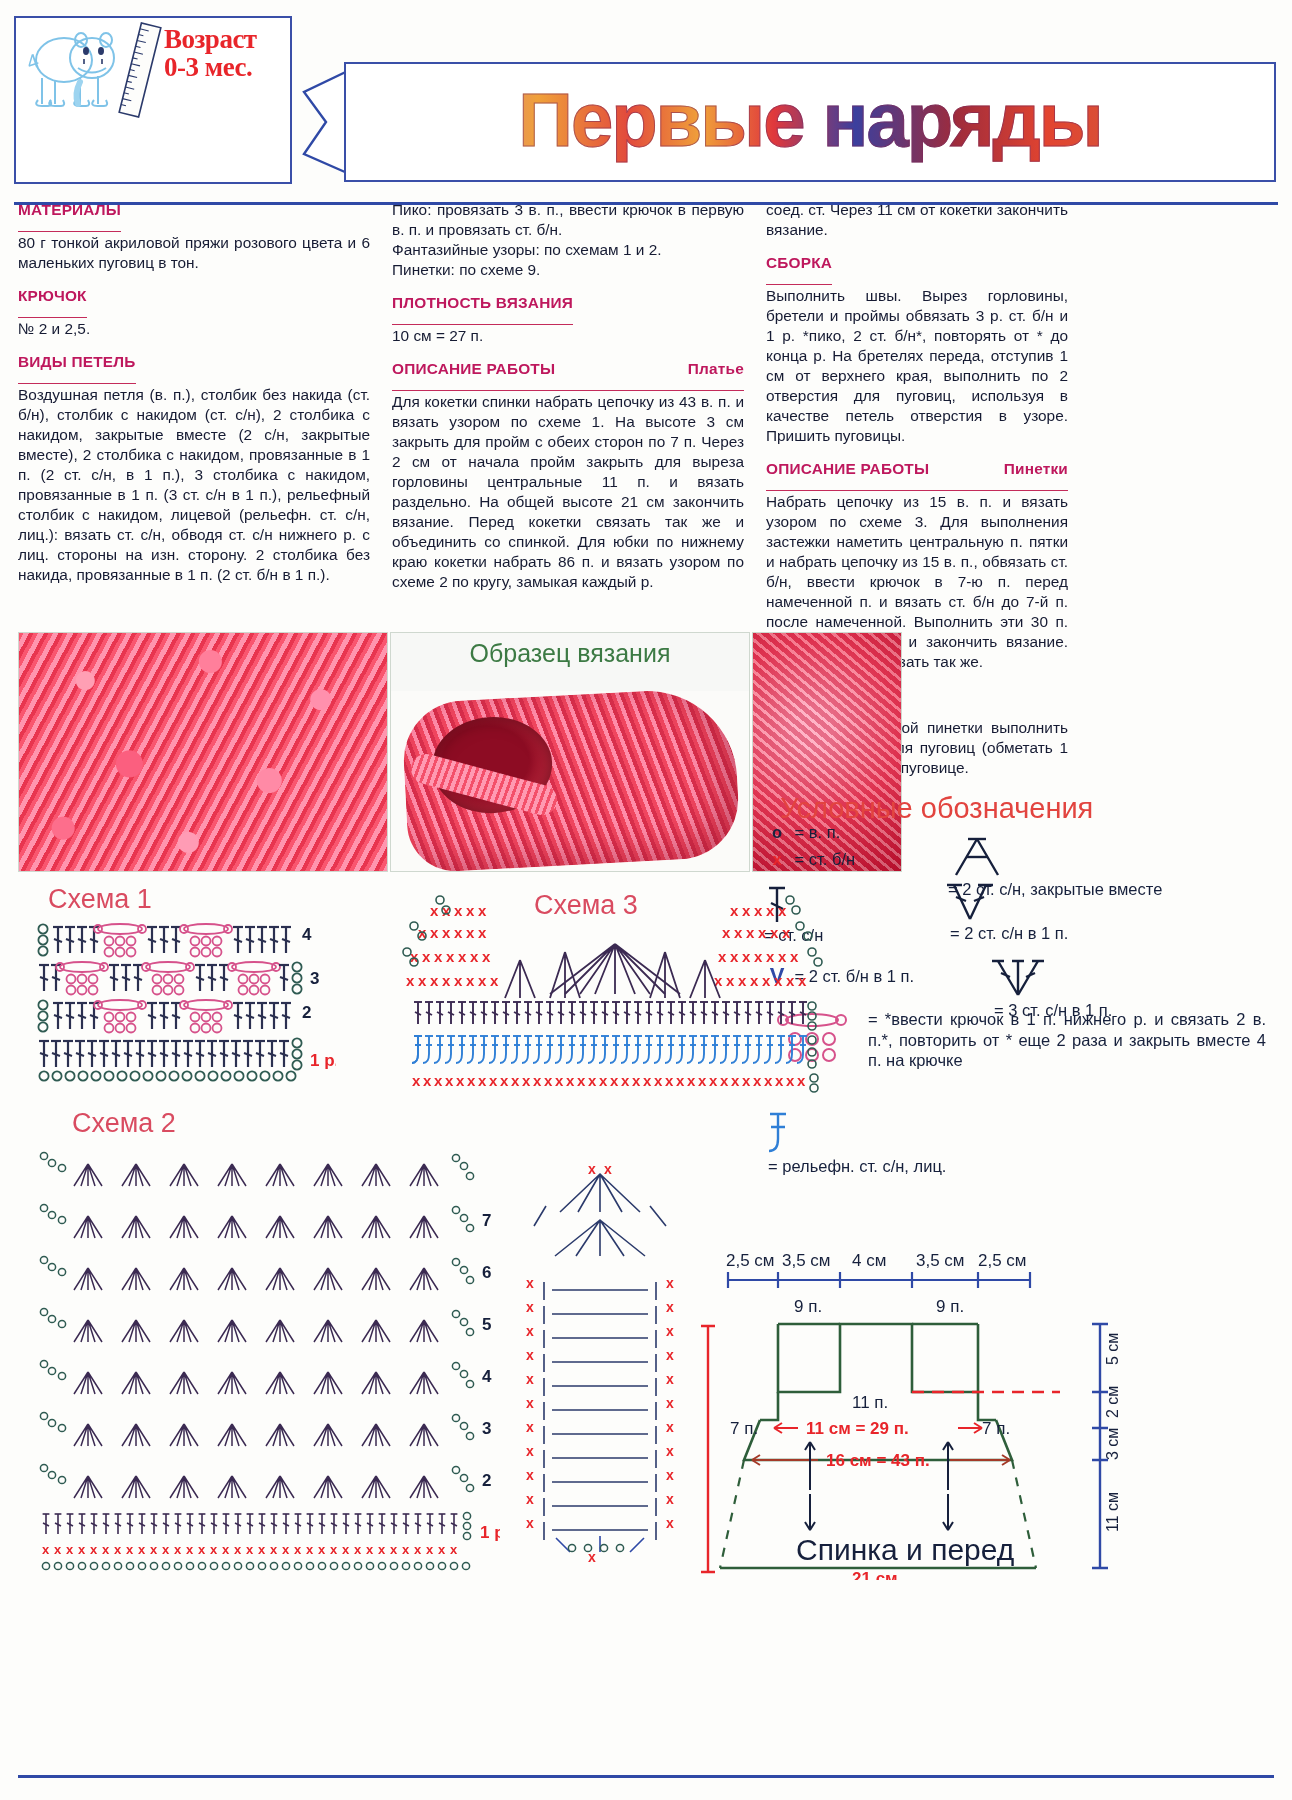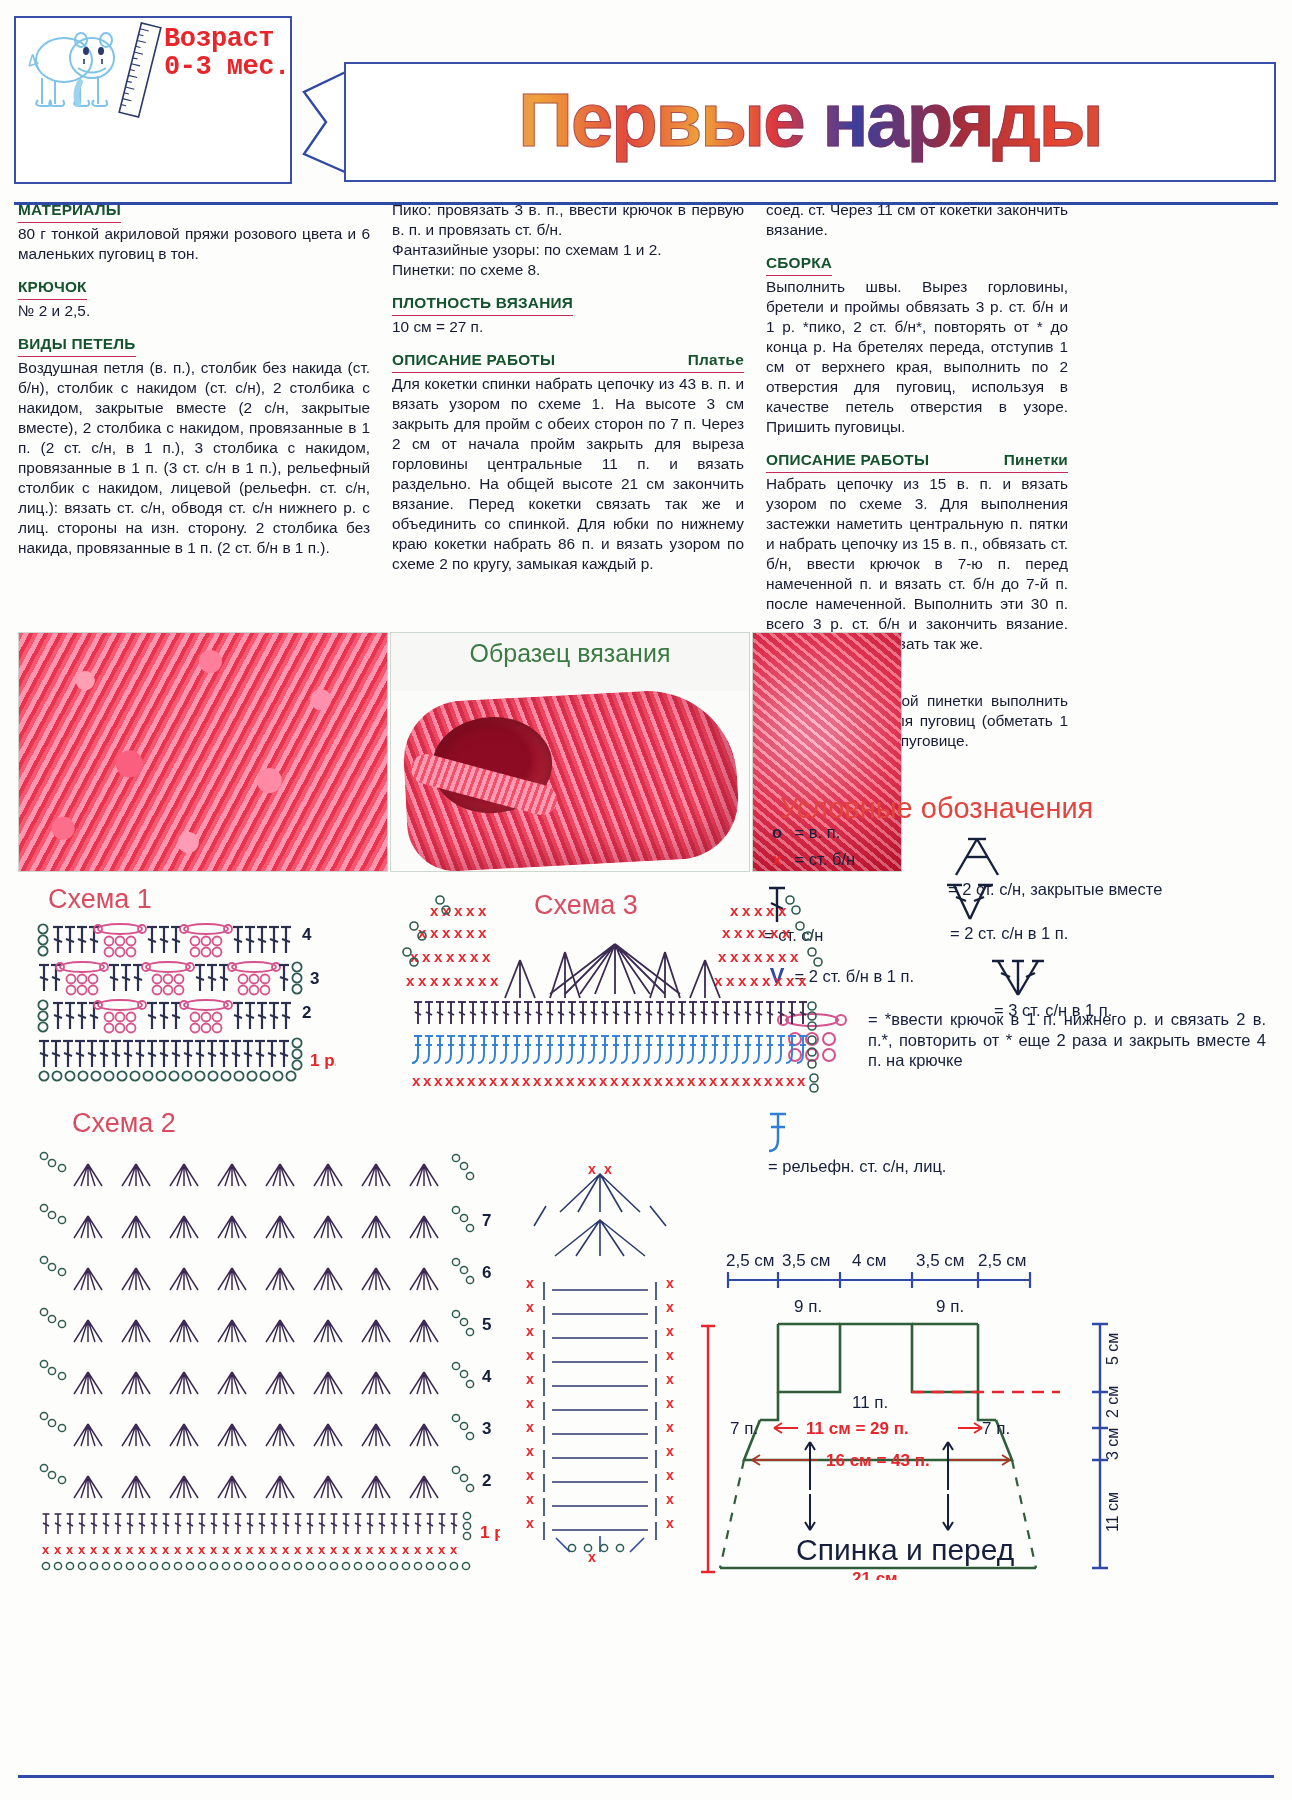--- a/index.html
+++ b/index.html
@@ -21,21 +21,21 @@
   .hdr-box {
     position:absolute; left:0; top:0; width:278px; height:168px;
     border:2px solid #3a4fa8; background:#fff;
   }
   .hippo { position:absolute; left:6px; top:6px; width:100px; height:88px; }
   .ruler { position:absolute; left:96px; top:4px; width:56px; height:96px; }
   .age-label {
     position:absolute; left:148px; top:8px; width:130px;
     color:#e8252a; font-weight:bold; font-size:27px; line-height:1.02;
     text-align:left; letter-spacing:-0.5px;
-    font-family:Liberation Mono, monospace;
+    font-family:Liberation Serif, serif;
     text-shadow:1px 1px 0 #fff;
   }
   .simple-box {
     position:absolute; left:44px; top:104px; width:212px; height:50px;
     border:2px solid #f0a93c; border-radius:12px; background:#fff;
   }
   .simple-label {
     position:absolute; left:14px; top:12px; font-size:21px; color:#1a2b6d;
     font-weight:normal;
   }
@@ -66,23 +66,23 @@
   }
   .hdr-rule { position:absolute; left:0; top:186px; width:1264px; height:3px; background:#2f49a6; }
 
   
   .cols { position:absolute; left:18px; top:200px; width:1258px; height:430px; }
   .col { position:absolute; top:0; font-size:15.4px; line-height:1.30; color:#161b33; }
   .col-1 { left:0px;   width:352px; }
   .col-2 { left:374px; width:352px; }
   .col-3 { left:748px; width:302px; }
   .sec-head {
-    color:#14532d; font-weight:bold; font-size:15.4px;
+    color:#be185d; font-weight:bold; font-size:15.4px;
     border-bottom:1.6px solid #c42b5a; display:inline-block;
-    margin:0 0 1px 0; padding-bottom:2px; letter-spacing:0.2px;
+    margin:0 0 1px 0; padding-bottom:11px; letter-spacing:0.2px;
   }
   .sec-head.wide { display:block; }
   .sec-head .right { float:right; font-weight:bold; }
   .p { margin:0 0 13px 0; text-align:justify; }
   .p.tight { margin-bottom:0; }
   .p.nj { text-align:left; }
 
   
   .photos { position:absolute; left:18px; top:632px; width:641px; height:240px; }
   .photo-sw {
@@ -234,21 +234,21 @@
       <p class="p">80 г тонкой акриловой пряжи розового цвета и 6 маленьких пуговиц в тон.</p>
       <div class="sec-head">КРЮЧОК</div>
       <p class="p">№ 2 и 2,5.</p>
       <div class="sec-head">ВИДЫ ПЕТЕЛЬ</div>
       <p class="p">Воздушная петля (в. п.), столбик без накида (ст. б/н), столбик с накидом (ст. с/н), 2 столбика с накидом, закрытые вместе (2 с/н, закрытые вместе), 2 столбика с накидом, провязанные в 1 п. (2 ст. с/н, в 1 п.), 3 столбика с накидом, провязанные в 1 п. (3 ст. с/н в 1 п.), рельефный столбик с накидом, лицевой (рельефн. ст. с/н, лиц.): вязать ст. с/н, обводя ст. с/н нижнего р. с лиц. стороны на изн. сторону. 2 столбика без накида, провязанные в 1 п. (2 ст. б/н в 1 п.).</p>
     </div>
 
     <div class="col col-2">
       <p class="p tight">Пико: провязать 3 в. п., ввести крючок в первую в. п. и провязать ст. б/н.</p>
       <p class="p tight nj">Фантазийные узоры: по схемам 1 и 2.</p>
-      <p class="p nj">Пинетки: по схеме 8.</p>
+      <p class="p nj">Пинетки: по схеме 9.</p>
       <div class="sec-head">ПЛОТНОСТЬ ВЯЗАНИЯ</div>
       <p class="p">10 см = 27 п.</p>
       <div class="sec-head wide">
         <span>ОПИСАНИЕ РАБОТЫ</span>
         <span class="right">Платье</span>
       </div>
       <p class="p">Для кокетки спинки набрать цепочку из 43 в. п. и вязать узором по схеме 1. На высоте 3 см закрыть для пройм с обеих сторон по 7 п. Через 2 см от начала пройм закрыть для выреза горловины центральные 11 п. и вязать раздельно. На общей высоте 21 см закончить вязание. Перед кокетки связать так же и объединить со спинкой. Для юбки по нижнему краю кокетки набрать 86 п. и вязать узором по схеме 2 по кругу, замыкая каждый р.</p>
     </div>
 
     <div class="col col-3">

